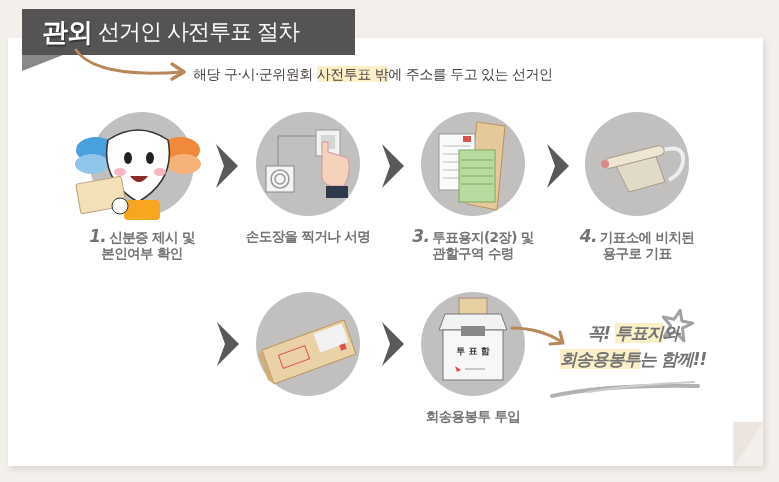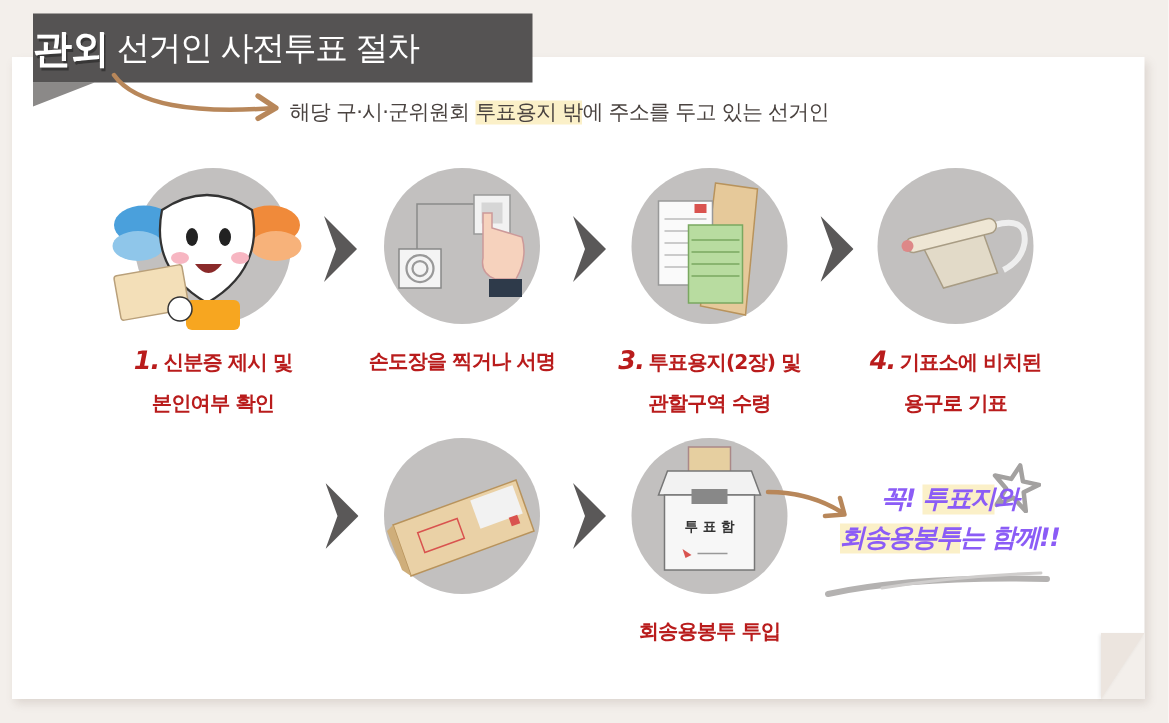--- a/index.html
+++ b/index.html
@@ -22,21 +22,21 @@
   .fold-inner {
     position: absolute; left: 734px; top: 422px; width: 0; height: 0;
     border-top: 44px solid #ece5df;
     border-right: 29px solid transparent;
     filter: drop-shadow(-1px 1px 1px rgba(0,0,0,0.08));
   }
   .title-banner {
     position: absolute; left: 22px; top: 9px; width: 333px; height: 46px;
     background: #555353;
     color: #fff;
-    display: flex; align-items: center; 
+    display: flex; align-items: center; padding-left: 20px;
     z-index: 3;
   }
   .title-tail {
     position: absolute; left: 22px; top: 55px; width: 0; height: 0;
     border-top: 16px solid #8b8988;
     border-left: 41px solid transparent;
     transform: scaleX(-1);
     transform-origin: 20.5px 8px;
     z-index: 2;
   }
@@ -55,35 +55,35 @@
     letter-spacing: -0.5px; white-space: nowrap;
   }
   .hl { background: #fbf0c8; }
 
   .step { position: absolute; width: 160px; text-align: center; }
   .circle {
     width: 104px; height: 104px; border-radius: 50%;
     background: #c2c0bf; margin: 0 auto; position: relative; overflow: visible; text-align: right;
   }
   .step-label {
-    margin-top: 12px; font-size: 13.5px; font-weight: bold; line-height: 27px;
-    color: #b91c1c; letter-spacing: -0.6px;
+    margin-top: 12px; font-size: 13.5px; font-weight: bold; line-height: 16px;
+    color: #737373; letter-spacing: -0.6px;
   }
   .step-num { font-size: 17px; font-style: italic; font-weight: bold; margin-right: 3px; }
 
   .chev {
     position: absolute; width: 22px; height: 44px;
   }
 
   .note {
     position: absolute; left: 548px; top: 320px; width: 170px; z-index: 2;
     text-align: center;
   }
   .note-line {
-    font-size: 17px; font-weight: bold; font-style: italic; color: #8b5cf6;
+    font-size: 17px; font-weight: bold; font-style: italic; color: #737373;
     letter-spacing: -1px; line-height: 26px; white-space: nowrap;
   }
   .note-hl { background: #fbf0c8; position: relative; }
 </style>
 </head>
 <body>
 
 <div class="card"></div>
 <div class="fold"></div>
 <div class="fold-inner"></div>
@@ -93,21 +93,21 @@
   <span class="title-strong">관외</span>
   <span class="title-rest">선거인 사전투표 절차</span>
 </div>
 
 <svg class="subtitle-arrow" viewBox="0 0 120 34">
   <path d="M6 2 C 20 22, 60 28, 112 24" stroke="#b8875a" stroke-width="3" fill="none" stroke-linecap="round"></path>
   <path d="M102 16 L114 24 L102 31" stroke="#b8875a" stroke-width="3.5" fill="none" stroke-linecap="round" stroke-linejoin="round"></path>
 </svg>
 
 <div class="subtitle">
-  <span>해당 구·시·군위원회 </span><span class="hl">투표용지 밖</span><span>에 주소를 두고 있는 선거인</span>
+  <span>해당 구·시·군위원회 </span><span class="hl">사전투표 밖</span><span>에 주소를 두고 있는 선거인</span>
 </div>
 
 <div class="step" style="left:62px; top:112px;">
   <div class="circle">
     <svg width="140" height="110" viewBox="0 0 140 110" style="position:absolute; left:-22px; top:8px;">
       <ellipse cx="28" cy="30" rx="20" ry="13" fill="#4aa0dc"></ellipse>
       <ellipse cx="24" cy="44" rx="17" ry="10" fill="#8fc6ea"></ellipse>
       <ellipse cx="112" cy="30" rx="20" ry="13" fill="#f08a3a"></ellipse>
       <ellipse cx="116" cy="44" rx="17" ry="10" fill="#f7b27a"></ellipse>
       <path d="M40 20 Q70 0 100 20 Q108 60 70 82 Q32 60 40 20 Z" fill="#fff" stroke="#333" stroke-width="1.5"></path>

